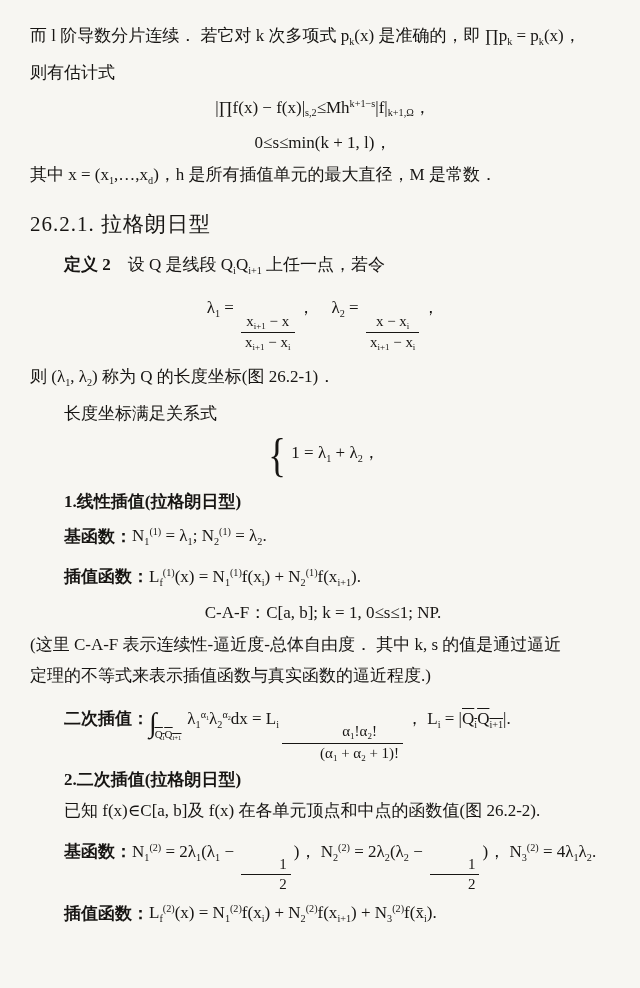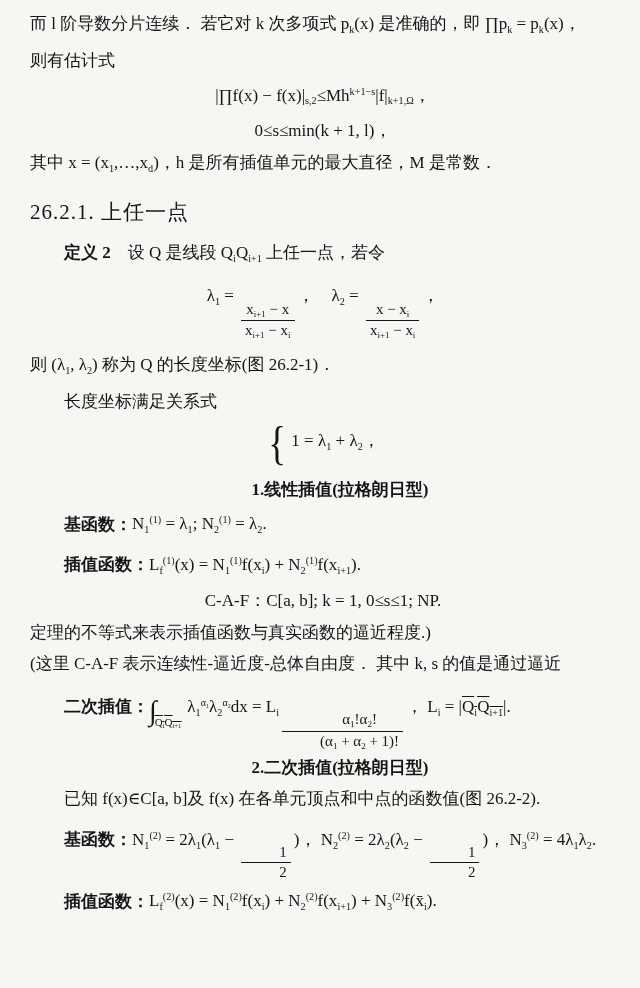--- a/index.html
+++ b/index.html
@@ -5,25 +5,25 @@
   html,body{margin:0;padding:0;}
   body{
     width:640px;height:988px;overflow:hidden;
     background:#f7f6f2;
     color:#171513;
     font-family:"Liberation Serif","DejaVu Serif",serif;
     font-size:17px;
     position:relative;
   }
   .page{
-    padding:8px 24px 0 30px;
+    padding:20px 24px 0 30px;
   }
   p,.line{margin:0;line-height:31px;}
   .ind{text-indent:2em;}
-  .bl{font-weight:bold;text-align:center;}
+  .bl{font-weight:bold;}
   .eq{text-align:center;line-height:28px;margin:2px 0;}
   .eq-tall{margin:8px 0;}
   sub,sup{font-size:0.6em;letter-spacing:0;}
   sub{vertical-align:-0.35em;}
   sup{vertical-align:0.55em;}
   .frac{
     display:inline-flex;flex-direction:column;
     text-align:center;vertical-align:-0.85em;
     margin:0 3px;font-size:0.88em;line-height:1.25;
   }
@@ -47,21 +47,21 @@
 <div class="page">
 
   <p>而 l 阶导数分片连续． 若它对 k 次多项式 p<sub>k</sub>(x) 是准确的，即 ∏p<sub>k</sub> = p<sub>k</sub>(x)，</p>
   <p>则有估计式</p>
 
   <div class="eq">|∏f(x) − f(x)|<sub>s,2</sub>≤Mh<sup>k+1−s</sup>|f|<sub>k+1,Ω</sub>，</div>
   <div class="eq">0≤s≤min(k + 1, l)，</div>
 
   <p>其中 x = (x<sub>1</sub>,…,x<sub>d</sub>)，h 是所有插值单元的最大直径，M 是常数．</p>
 
-  <h2 class="section-heading">26.2.1. 上任一点</h2>
+  <h2 class="section-heading">26.2.1. 拉格朗日型</h2>
 
   <p class="ind"><span class="bl">定义 2</span><span>　设 Q 是线段 Q<sub>i</sub>Q<sub>i+1</sub> 上任一点，若令</span></p>
 
   <div class="eq eq-tall"><span>λ<sub>1</sub> = <span class="frac">
           <span class="num">x<sub>i+1</sub> − x</span>
           <span class="den">x<sub>i+1</sub> − x<sub>i</sub></span>
         </span>，</span>　<span>λ<sub>2</sub> = <span class="frac">
           <span class="num">x − x<sub>i</sub></span>
           <span class="den">x<sub>i+1</sub> − x<sub>i</sub></span>
         </span>，</span></div>
@@ -81,22 +81,22 @@
 
   <p class="ind bl">1.线性插值(拉格朗日型)</p>
 
 
   <p class="ind"><span class="bl">基函数：</span><span>N<sub>1</sub><sup>(1)</sup> = λ<sub>1</sub>;  N<sub>2</sub><sup>(1)</sup> = λ<sub>2</sub>.</span></p>
 
   <p class="ind"><span class="bl">插值函数：</span><span>L<sub>f</sub><sup>(1)</sup>(x) = N<sub>1</sub><sup>(1)</sup>f(x<sub>i</sub>) + N<sub>2</sub><sup>(1)</sup>f(x<sub>i+1</sub>).</span></p>
 
   <div class="eq">C-A-F：C[a, b]; k = 1, 0≤s≤1; NP.</div>
 
+  <p>(这里 C-A-F 表示连续性-逼近度-总体自由度． 其中 k, s 的值是通过逼近</p>
   <p>定理的不等式来表示插值函数与真实函数的逼近程度.)</p>
-  <p>(这里 C-A-F 表示连续性-逼近度-总体自由度． 其中 k, s 的值是通过逼近</p>
 
   <p class="ind" style="line-height:48px;"><span class="bl">二次插值：</span><span class="int">∫</span><span class="int-sub ol"><span class="ol">Q<sub>i</sub>Q<sub>i+1</sub></span></span><span>λ<sub>1</sub><sup>α<sub>1</sub></sup>λ<sub>2</sub><sup>α<sub>2</sub></sup>dx = L<sub>i</sub><span class="frac">
           <span class="num">α<sub>1</sub>!α<sub>2</sub>!</span>
           <span class="den">(α<sub>1</sub> + α<sub>2</sub> + 1)!</span>
         </span>， L<sub>i</sub> = |<span class="ol">Q<sub>i</sub>Q<sub>i+1</sub></span>|.</span></p>
 
   <p class="ind bl">2.二次插值(拉格朗日型)</p>
 
   <p class="ind">已知 f(x)∈C[a, b]及 f(x) 在各单元顶点和中点的函数值(图 26.2-2).</p>
 

